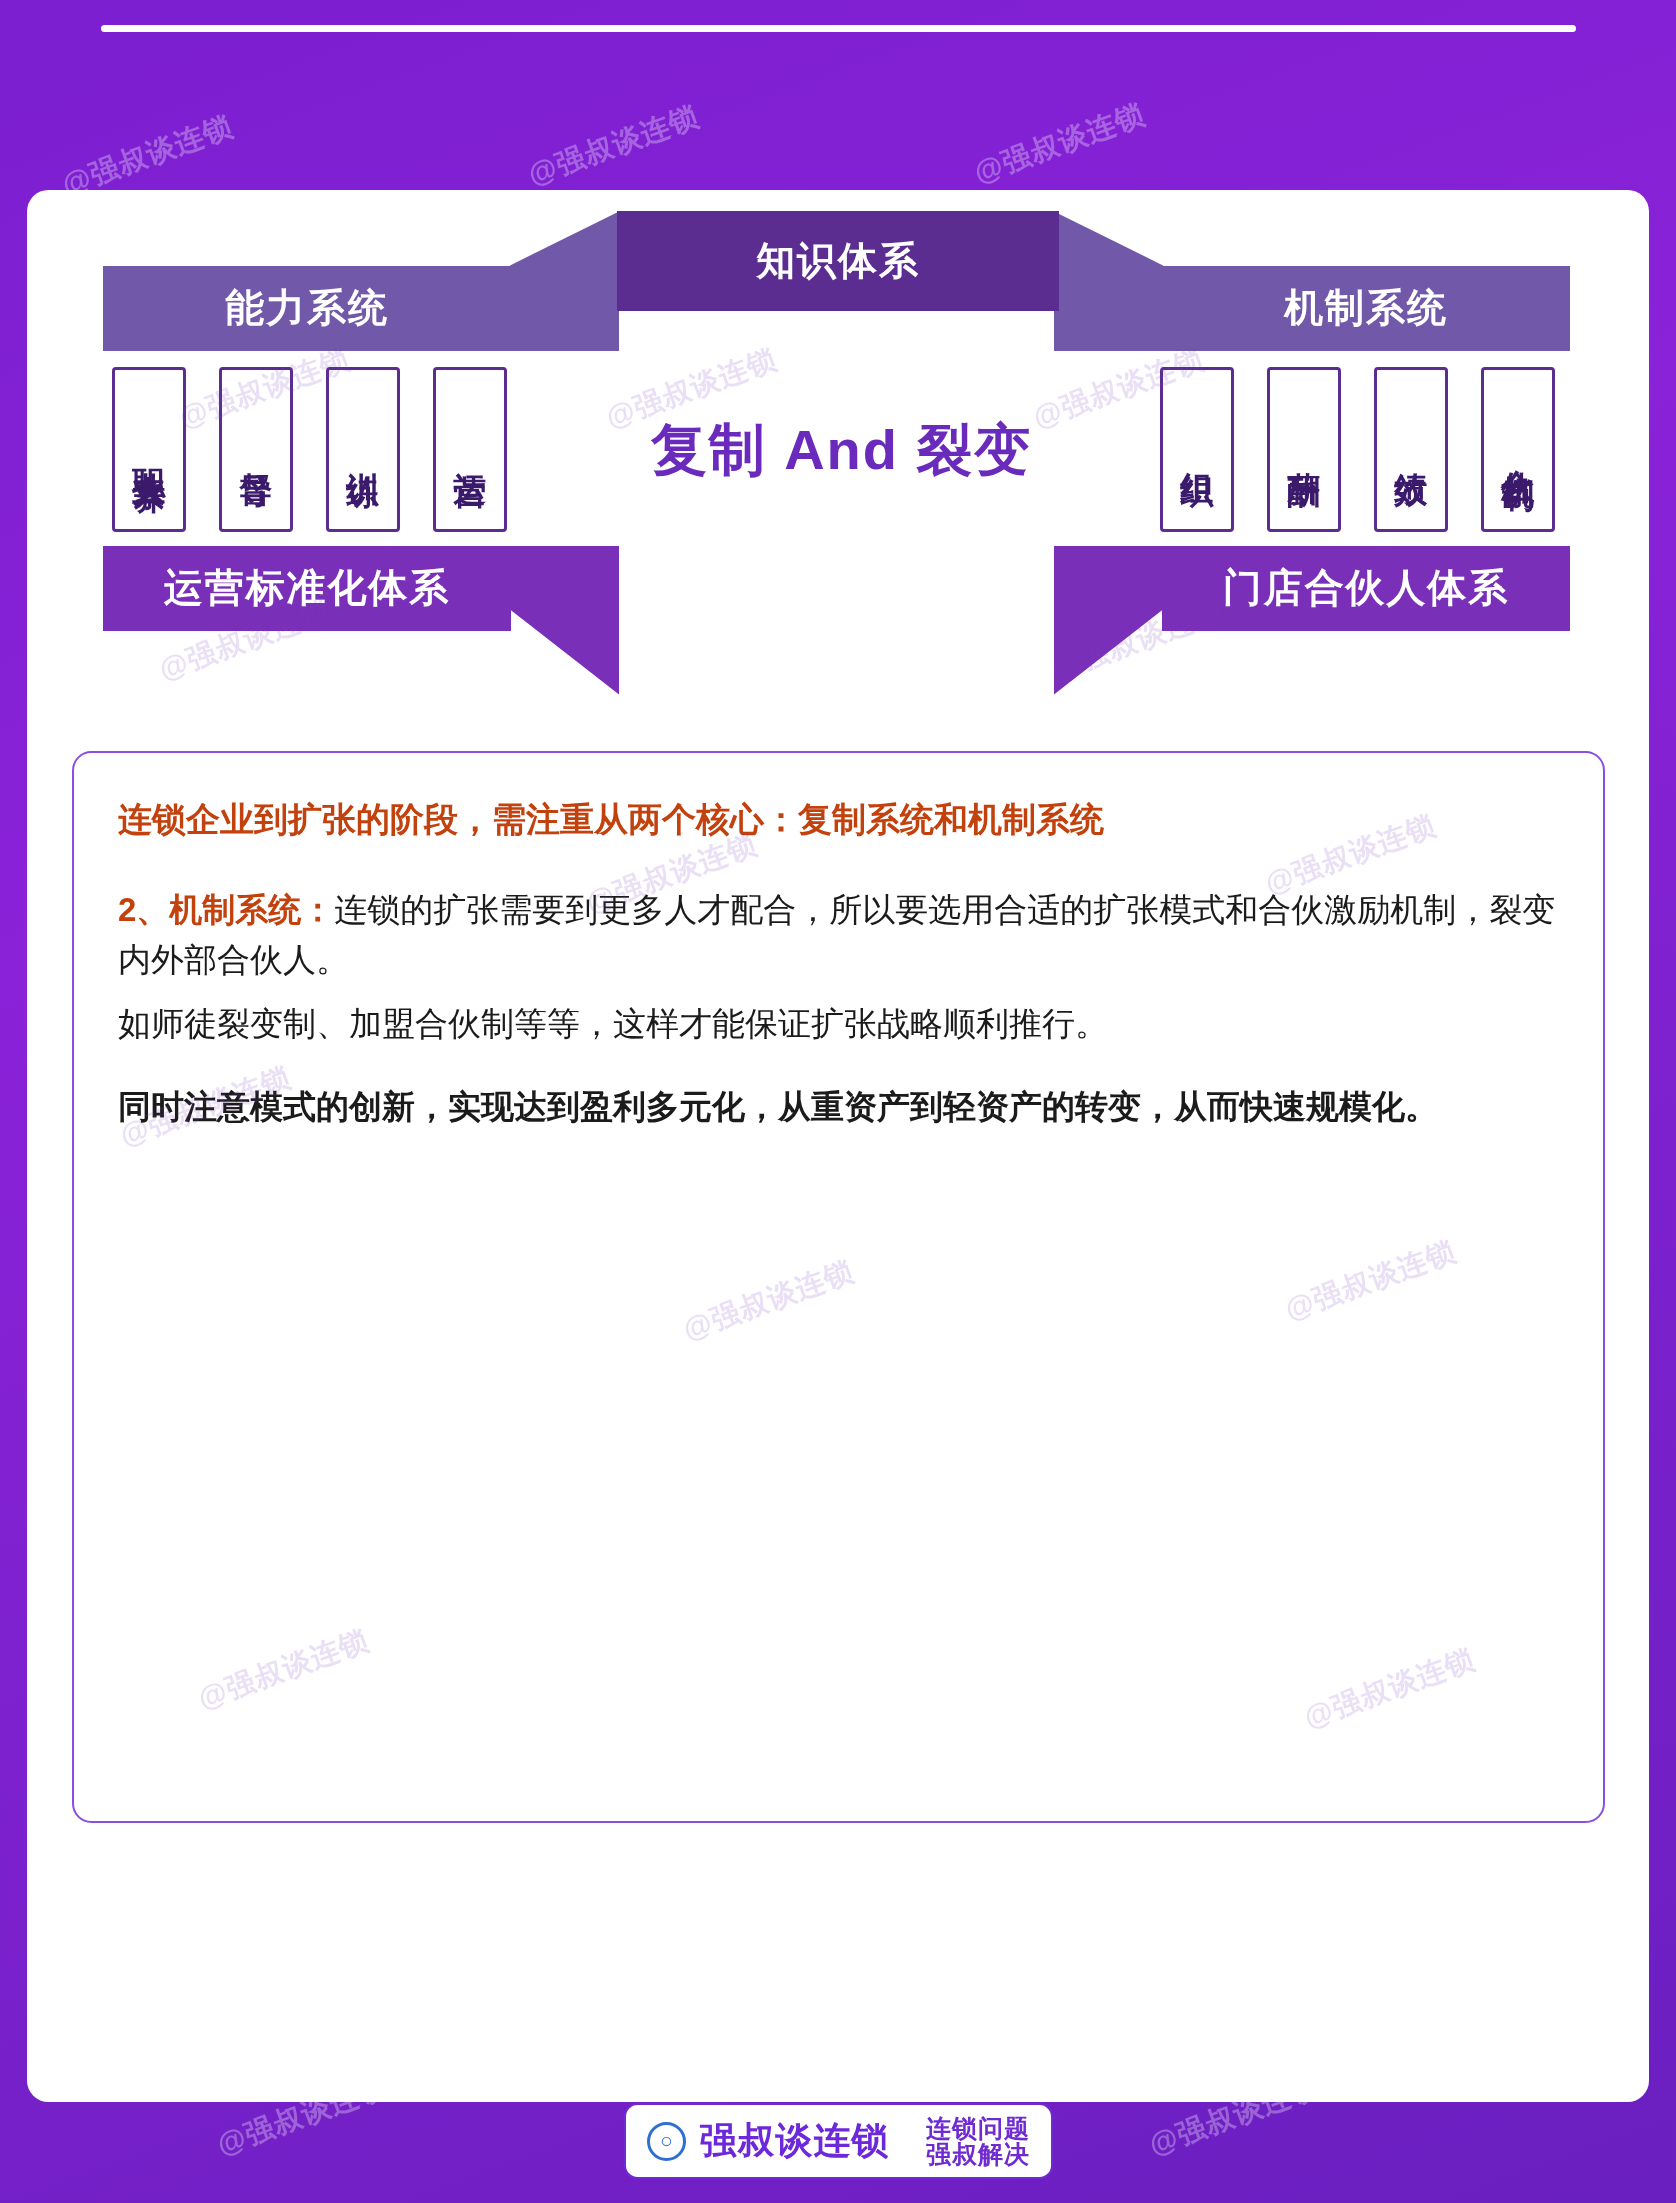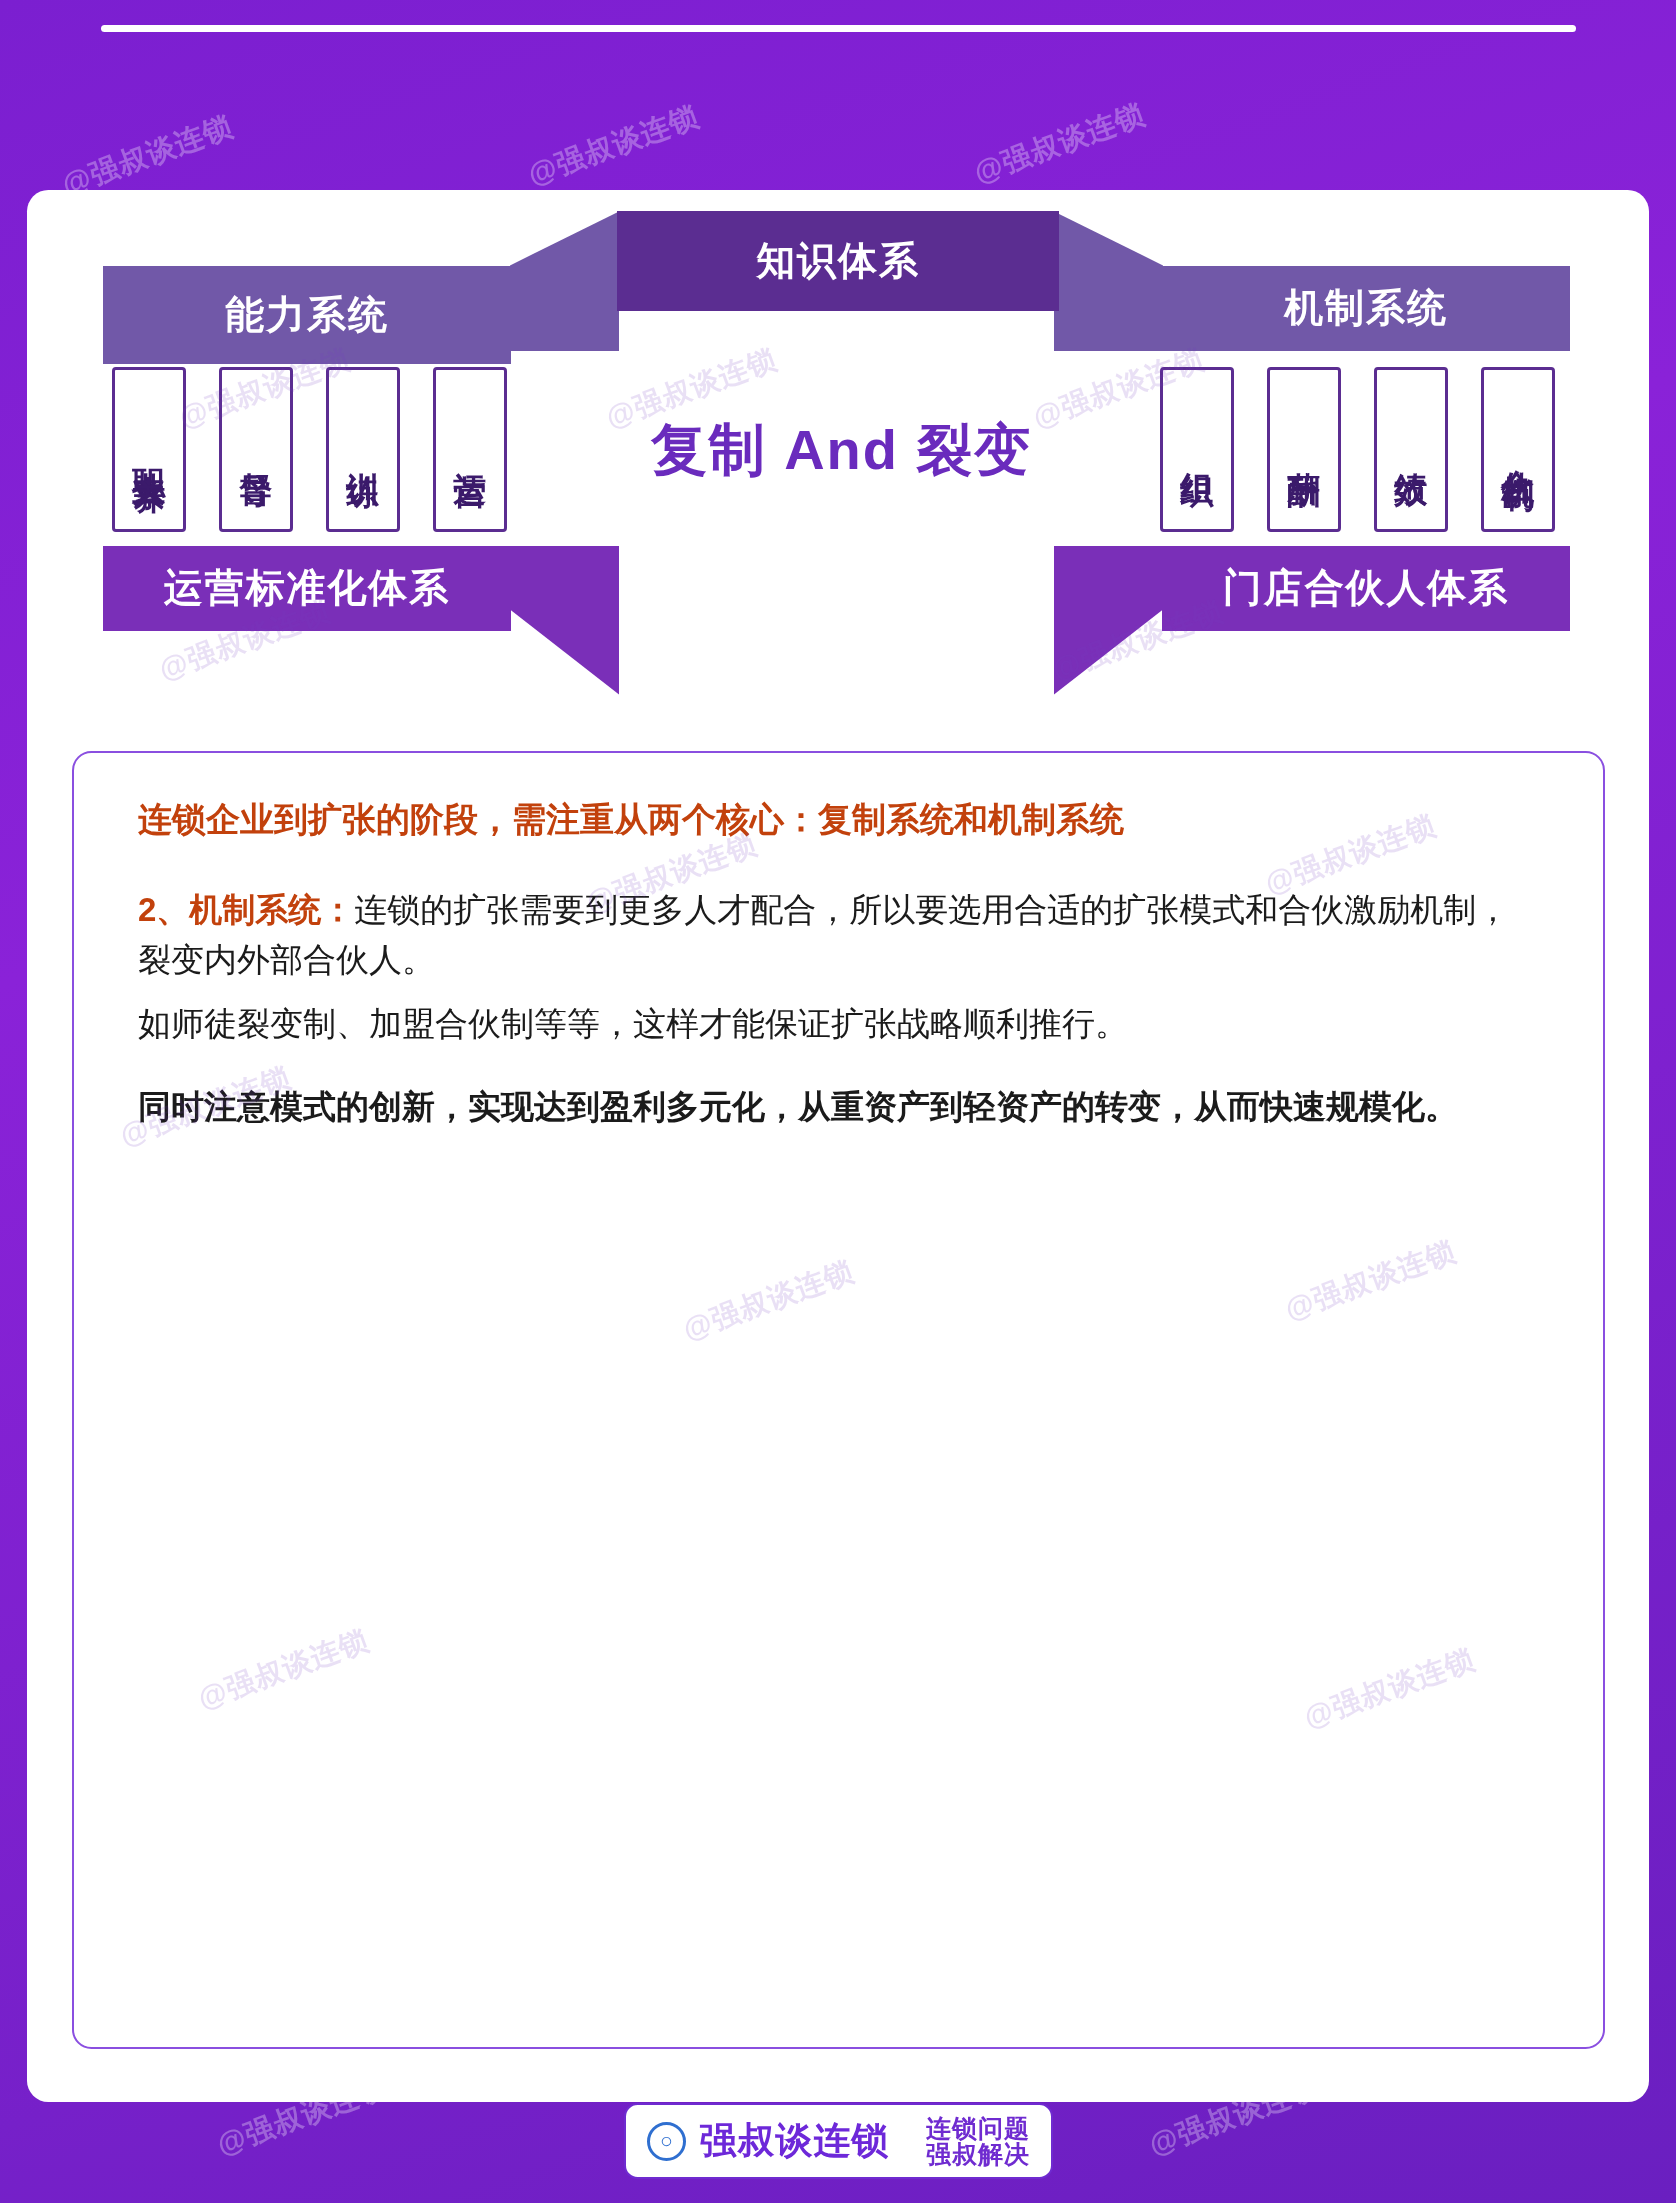--- a/index.html
+++ b/index.html
@@ -43,21 +43,21 @@
     position:absolute; display:flex; align-items:center; justify-content:center;
     color:#fff; font-weight:800; font-size:39px; letter-spacing:1.9px;
   }
 
   .top-center {
     left:590px; top:7.8px; width:442px; height:100px;
     background:#5b2d91;
   }
 
   .top-left {
-    left:76px; top:62px; width:408px; height:98px; background:#7158a8;
+    left:76px; top:62px; width:408px; height:85px; background:#7158a8;
   }
   .top-right {
     left:1135px; top:62px; width:408px; height:85px; background:#7158a8;
   }
   
   .conn {
     position:absolute; background:#7158a8;
   }
   .conn-tl {
     left:483px; top:7.8px; width:109px; height:140px;
@@ -101,23 +101,23 @@
   }
 
   .center-text {
     position:absolute; left:543px; top:204px; width:543px; height:87px;
     display:flex; align-items:center; justify-content:center;
     color:#6a2bbd; font-weight:900; font-size:56px; letter-spacing:1.9px;
   }
 
   
   .textcard {
-    position:absolute; left:45px; top:561px; width:1533px; height:1298px;
+    position:absolute; left:45px; top:561px; width:1533px; height:1072px;
     border:2.9px solid #8a4fe0; border-radius:19.4px; background:#fff;
-    padding:41px 64px;
+    padding:41px 44px;
   }
   .p { color:#1b1b1b; font-size:33px; line-height:1.52; margin:0 0 13.6px; }
   .p.head { color:#c2410c; font-weight:800; font-size:34px; margin-bottom:39px; }
   .p.bold { font-weight:800; }
   .lead { color:#c2410c; font-weight:800; }
   .block { margin-bottom:33px; }
 
   
   .footer {
     position:absolute; left:0; bottom:25px; width:1677px; display:flex;

